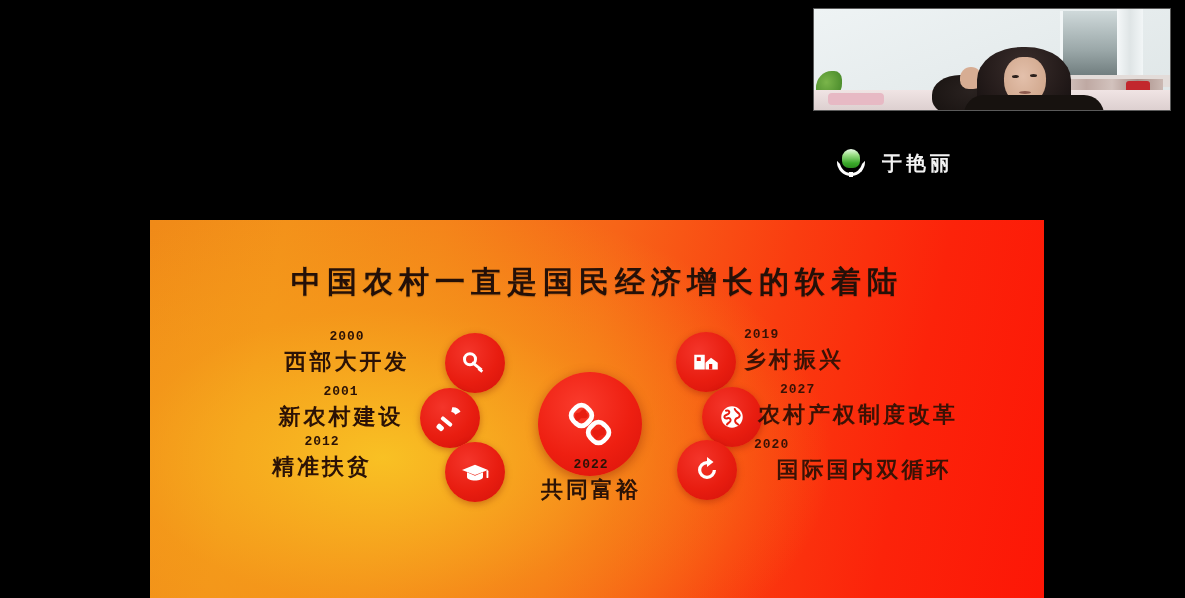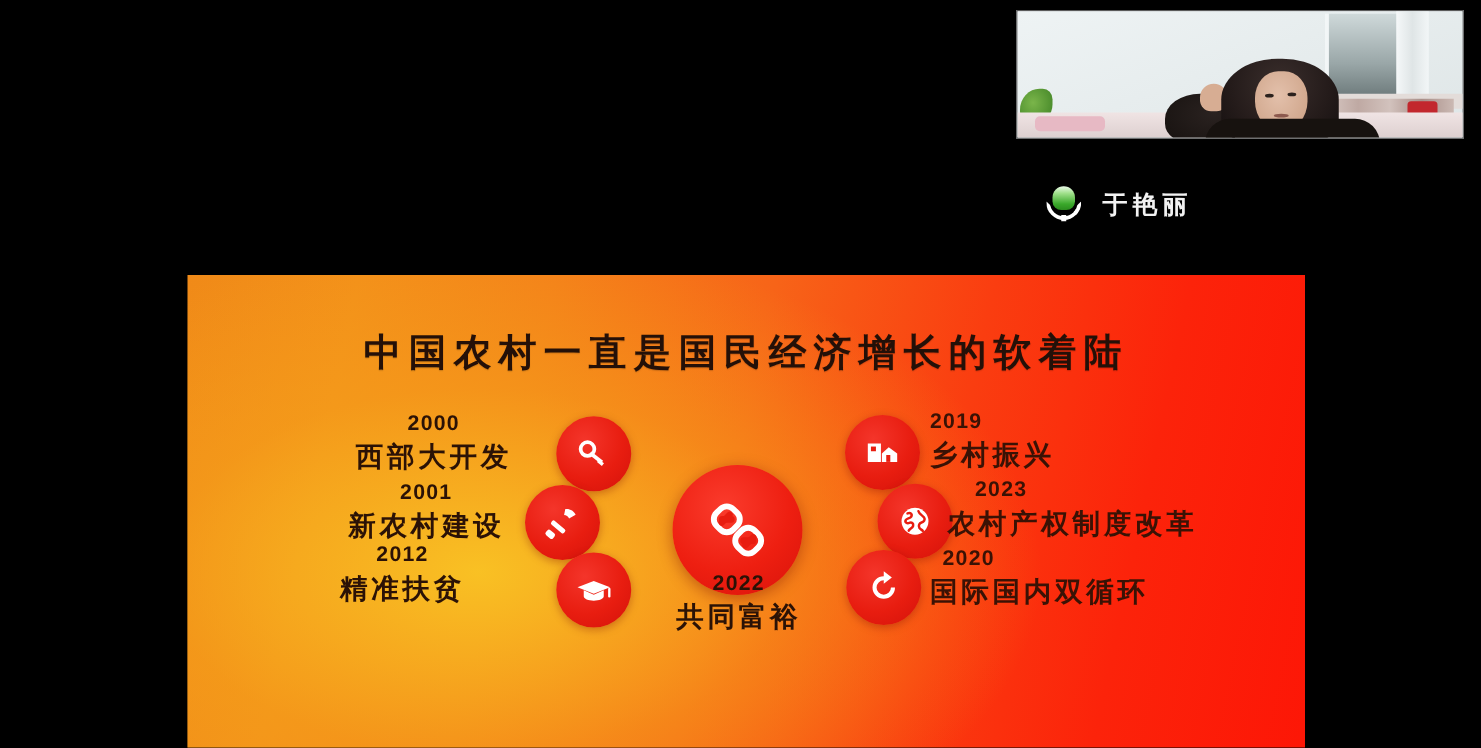--- a/index.html
+++ b/index.html
@@ -198,25 +198,25 @@
   .node.center {
     width: 104px; height: 104px;
     background: radial-gradient(circle at 40% 32%, #fa3b2c 0%, #ee1f11 55%, #d8130a 100%);
     box-shadow: 0 3px 12px rgba(120,10,0,0.42);
   }
 
   
   .label { position: absolute; }
   .label .year {
     color: #2b1206;
-    font-size: 17px;
+    font-size: 13px;
     font-weight: 700;
     letter-spacing: 1px;
     line-height: 1.1;
-    font-family: Liberation Sans, sans-serif;
+    font-family: Liberation Mono, monospace;
   }
   .label .name {
     color: #2b1206;
     font-size: 22px;
     font-weight: 600;
     letter-spacing: 3px;
     line-height: 1.3;
     margin-top: 4px;
     font-family: "DejaVu Sans", "Liberation Sans", sans-serif;
   }
@@ -357,23 +357,23 @@
         </svg>
       </span>
     </div>
 
     <div class="label right-side" style="left:594px; top:108px; width:190px;">
       <div class="year">2019</div>
       <div class="name">乡村振兴</div>
     </div>
 
     <div class="label right-side" style="left:630px; top:163px; width:260px;">
-      <div class="year">2023</div>
+      <div class="year">2027</div>
       <div class="name" style="margin-left:-22px;">农村产权制度改革</div>
     </div>
 
     <div class="label right-side" style="left:604px; top:218px; width:230px;">
       <div class="year">2020</div>
-      <div class="name" style="margin-left:-10px;">国际国内双循环</div>
+      <div class="name" style="margin-left:-10px;text-align:center;">国际国内双循环</div>
     </div>
 
   </div>
 </div>
 
 </body></html>

